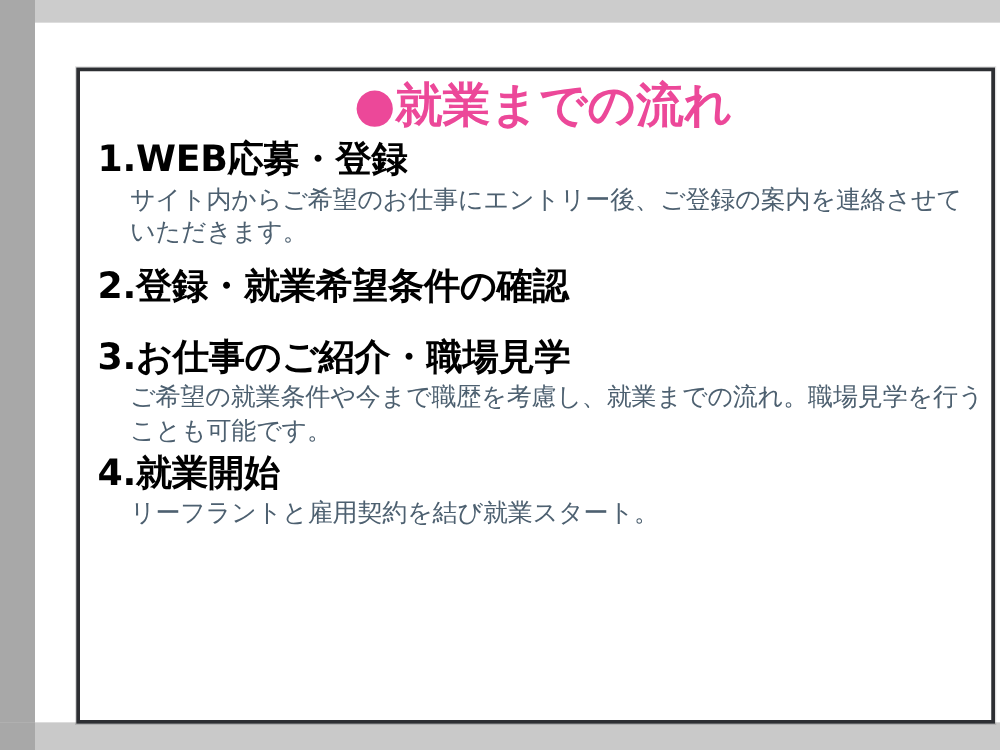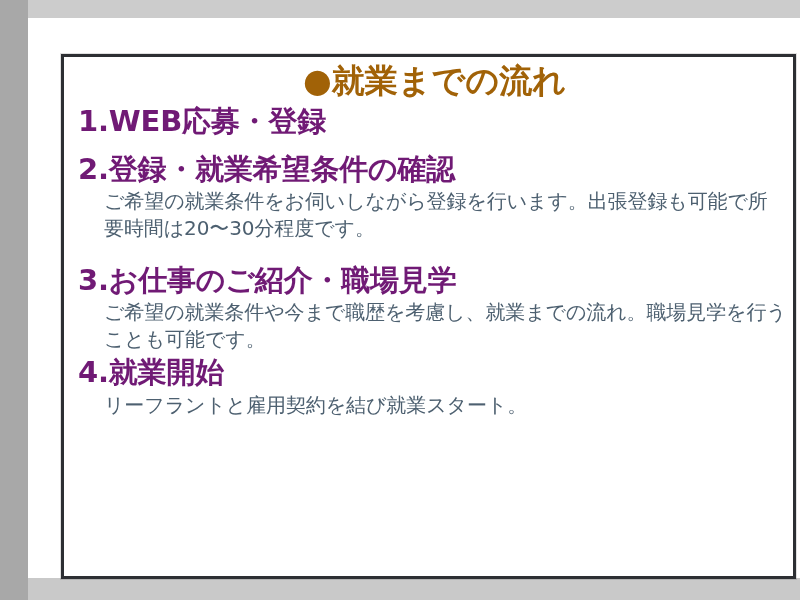--- a/index.html
+++ b/index.html
@@ -53,35 +53,35 @@
 
   
   #content {
     position:absolute;
     left:36px; top:39px;
     width:729px; height:519px;
     padding:6px 4px 0 10px;
   }
 
   #doc-title {
-    color:#a16207;
+    color:#ec4899;
     font-weight:bold;
-    font-size:33px;
+    font-size:38px;
     line-height:1.12;
     text-align:center;
     letter-spacing:0px;
     padding-left:6px;
     margin-bottom:3px;
     white-space:nowrap;
   }
 
   .step { margin-bottom:2px; }
 
   .step-heading {
-    color:#701a75;
+    color:#000000;
     font-weight:bold;
     font-size:29px;
     line-height:1.28;
     letter-spacing:-0.2px;
     padding-left:4px;
     white-space:nowrap;
   }
 
   .step-body {
     color:#4d6070;
@@ -110,25 +110,25 @@
 <div id="page">
 
   <div id="frame"></div>
 
   <div id="content">
 
     <div id="doc-title">●就業までの流れ</div>
 
     <div class="step" id="step-1">
       <div class="step-heading">1.WEB応募・登録</div>
+      <div class="step-body">サイト内からご希望のお仕事にエントリー後、ご登録の案内を連絡させていただきます。</div>
     </div>
 
     <div class="step" id="step-2">
       <div class="step-heading">2.登録・就業希望条件の確認</div>
-      <div class="step-body">ご希望の就業条件をお伺いしながら登録を行います。出張登録も可能で所要時間は20〜30分程度です。</div>
     </div>
 
     <div class="step" id="step-3">
       <div class="step-heading">3.お仕事のご紹介・職場見学</div>
       <div class="step-body">ご希望の就業条件や今まで職歴を考慮し、就業までの流れ。職場見学を行うことも可能です。</div>
     </div>
 
     <div class="step" id="step-4">
       <div class="step-heading">4.就業開始</div>
       <div class="step-body">リーフラントと雇用契約を結び就業スタート。</div>

